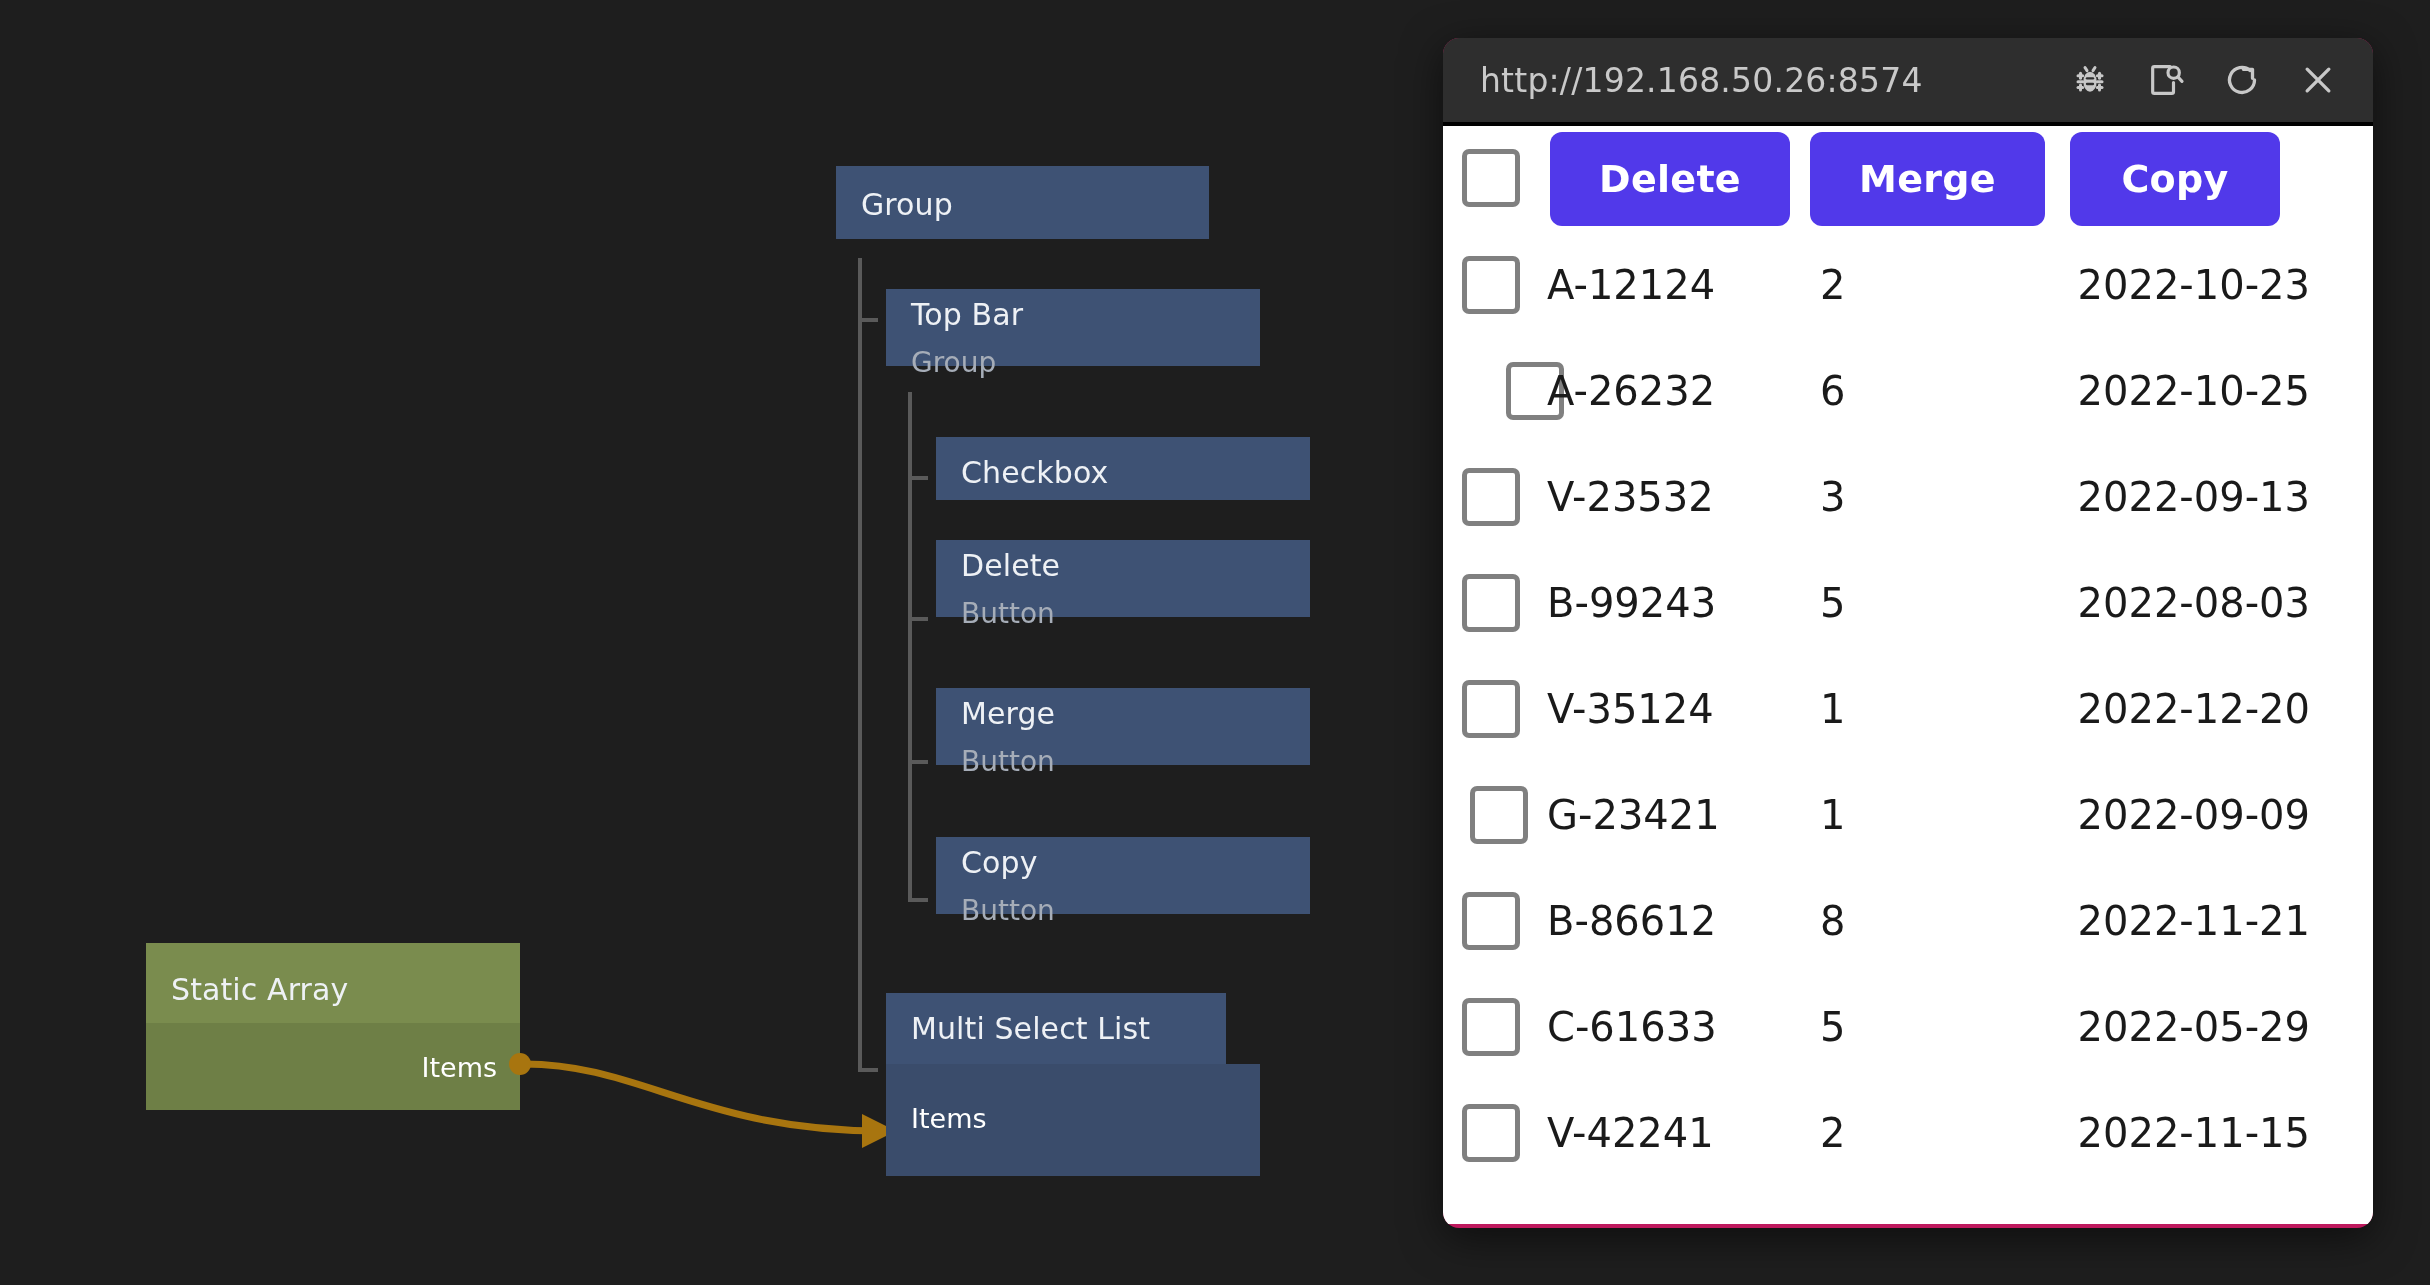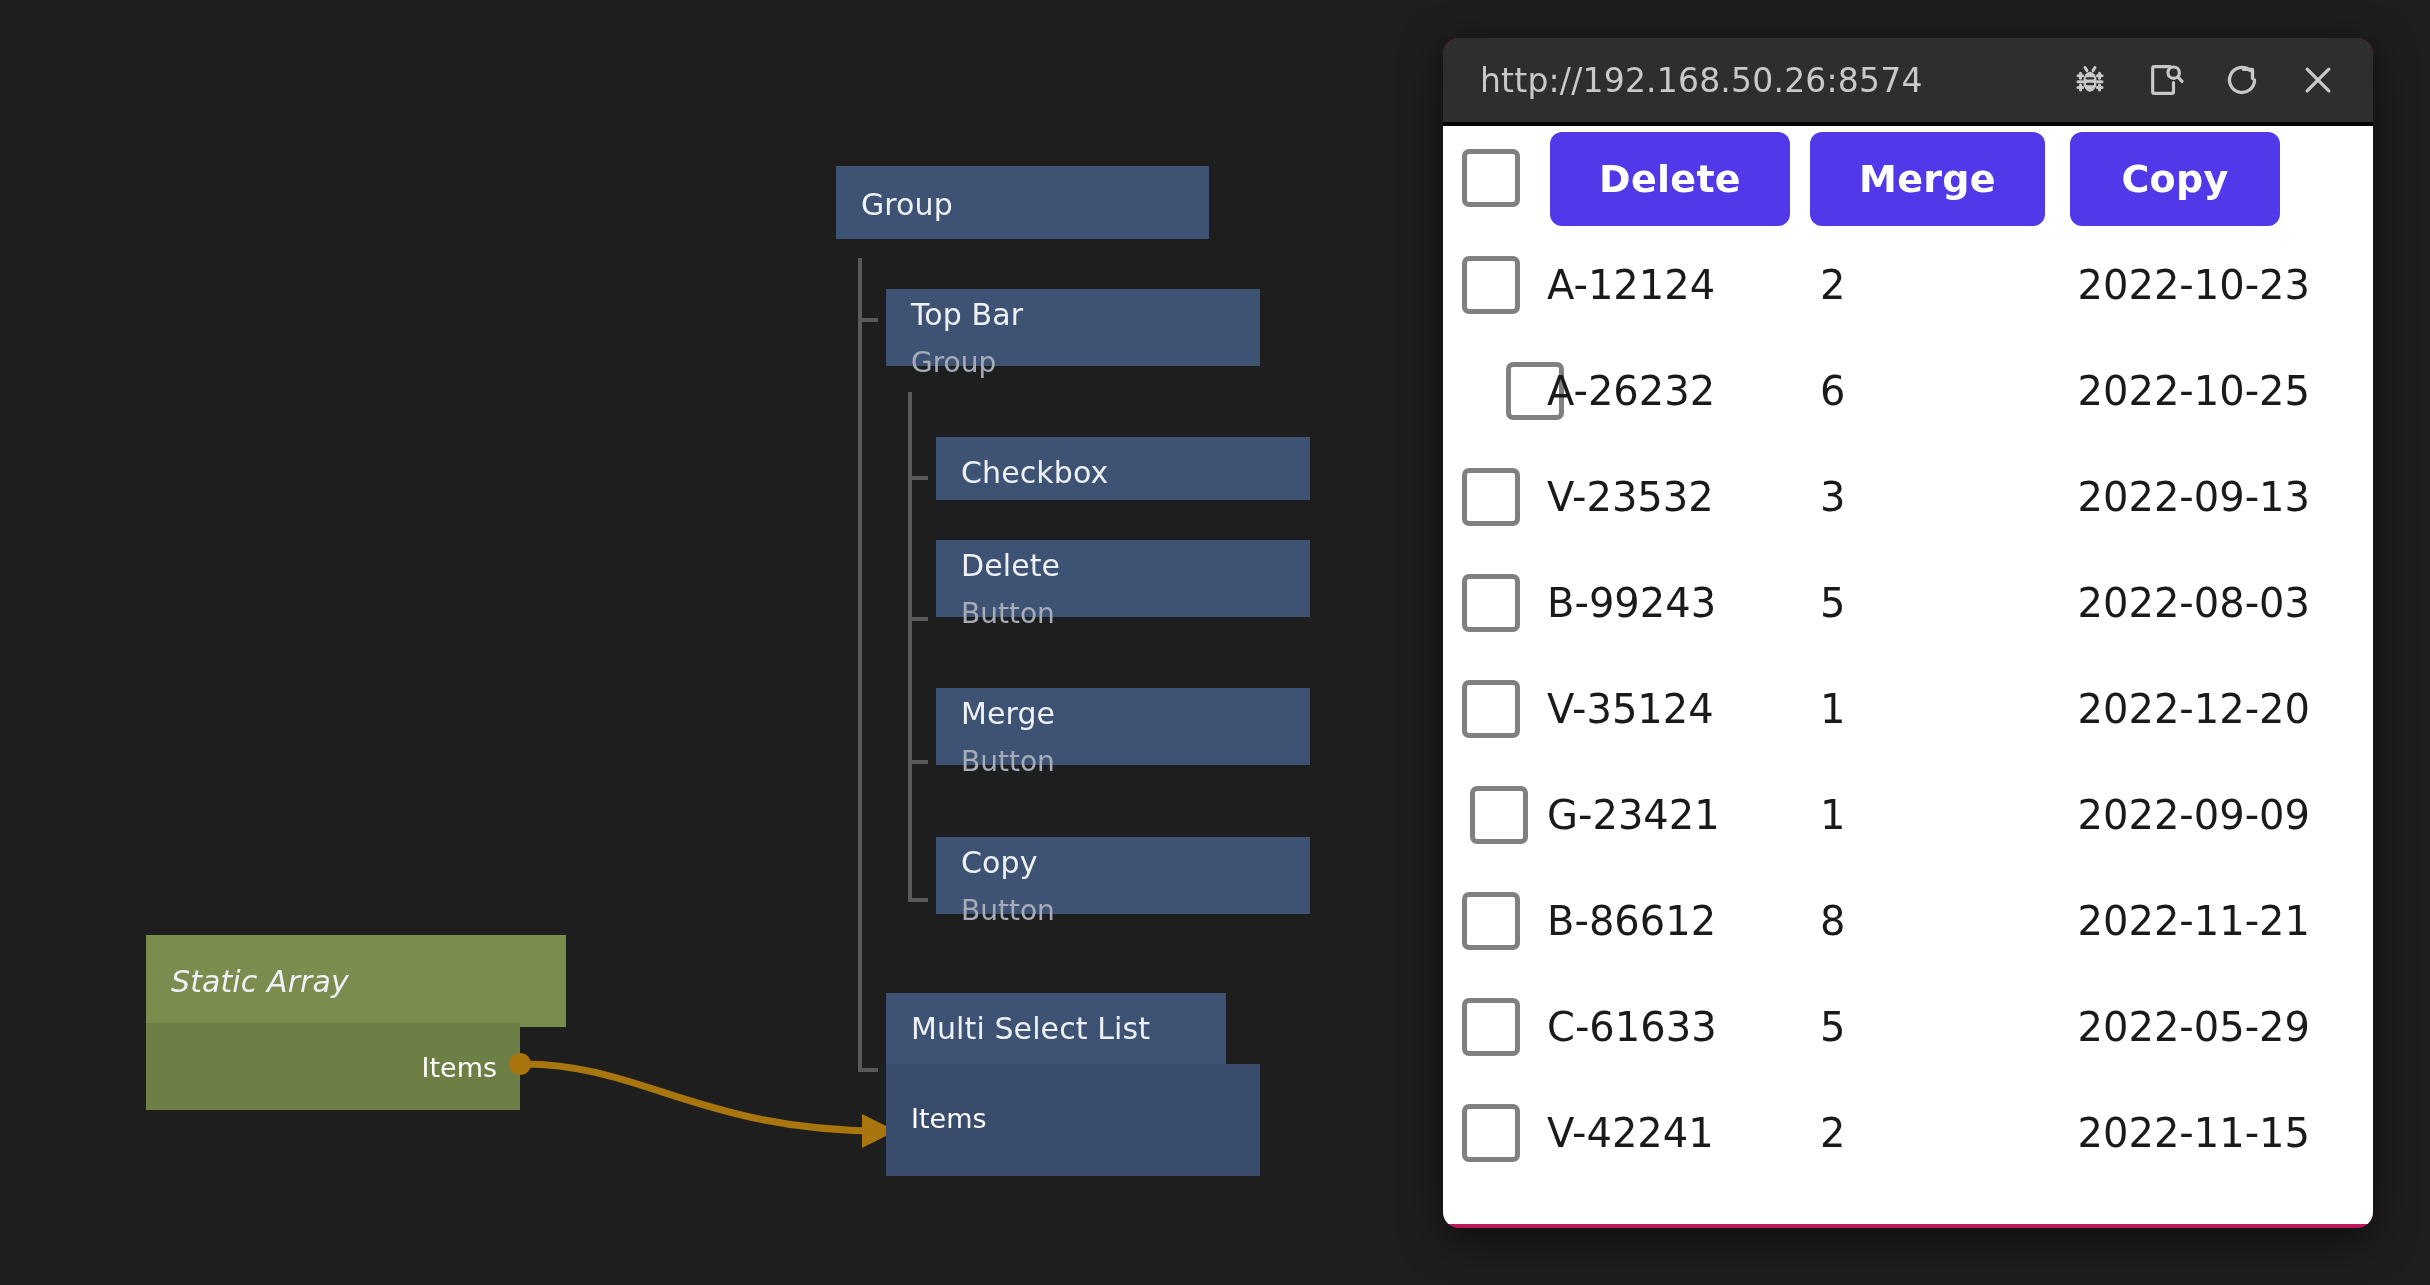--- a/index.html
+++ b/index.html
@@ -225,21 +225,21 @@
   <div class="node" style="left:886px; top:993px; width:374px; height:183px;">
     <div class="node-blue" style="position:absolute; left:0; top:0; width:340px; height:71px;">
       <div class="node-header" style="position:absolute; left:25px; top:21px;">Multi Select List</div>
     </div>
     <div class="node-blue-body" style="position:absolute; left:0; top:71px; width:374px; height:112px;">
       <div class="port-label" style="left:25px; top:41px;">Items</div>
     </div>
   </div>
 
   <div class="node" style="left:146px; top:931px; width:374px; height:179px;">
-    <div class="node-green" style="position:absolute; left:0; top:4px; width:420px; height:92px;font-style:italic;">
+    <div class="node-green" style="position:absolute; left:0; top:12px; width:374px; height:92px;">
       <div class="node-header" style="position:absolute; left:25px; top:32px;">Static Array</div>
     </div>
     <div class="node-green-body" style="position:absolute; left:0; top:92px; width:374px; height:87px;">
       <div class="port-label" style="right:23px; top:31px;">Items</div>
     </div>
     <div class="port-dot" style="left:363px; top:122px;"></div>
   </div>
 
 </div>
 

